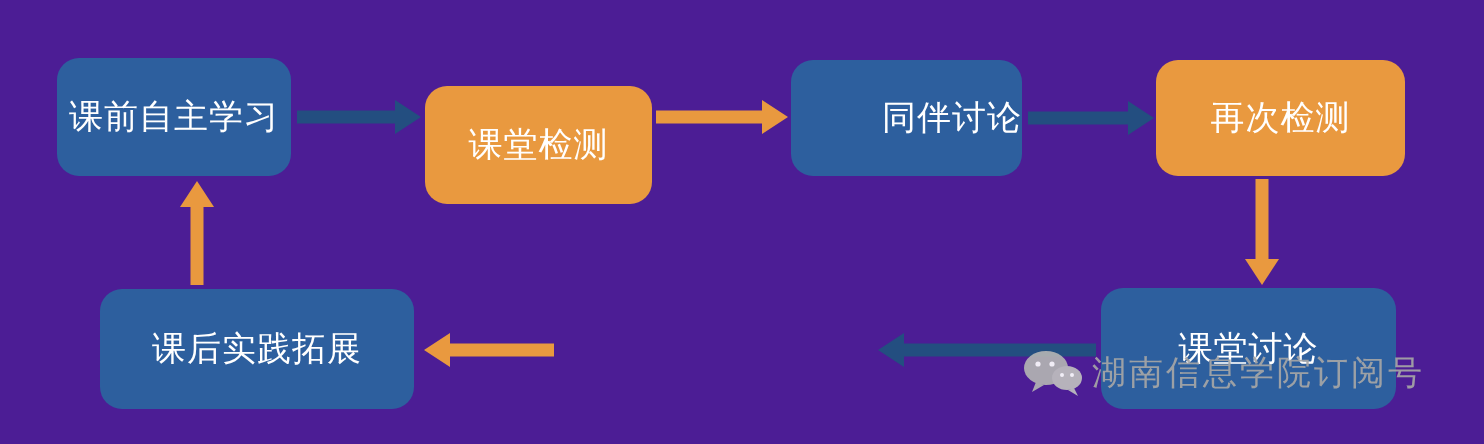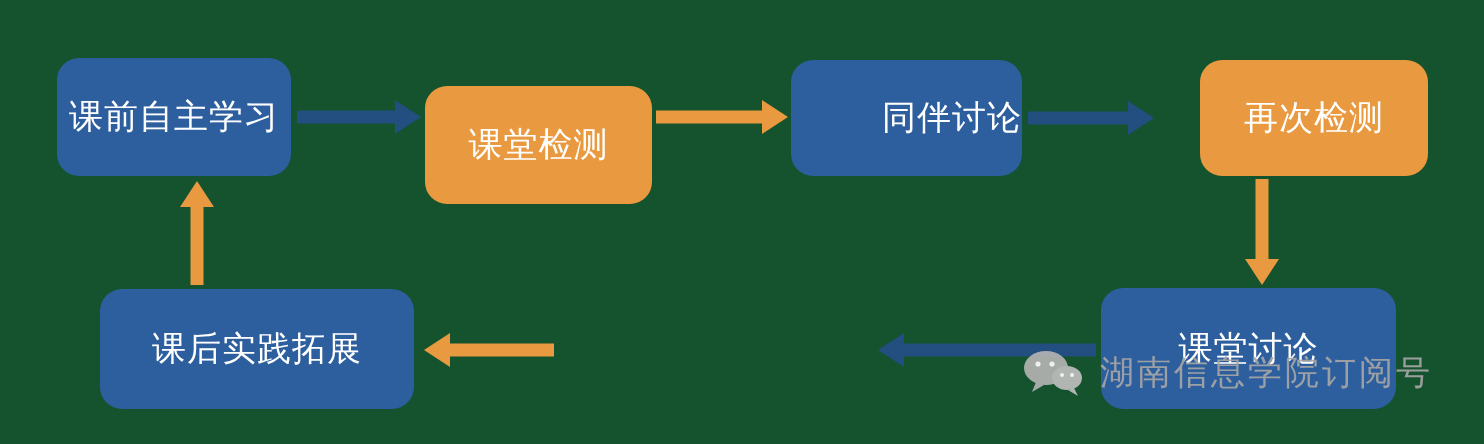--- a/index.html
+++ b/index.html
@@ -5,21 +5,21 @@
   html, body {
     margin: 0;
     padding: 0;
     background: #ffffff;
     font-family: "Liberation Sans", "DejaVu Sans", sans-serif;
   }
   .canvas {
     position: relative;
     width: 1484px;
     height: 444px;
-    background: #14532d;
+    background: #4c1d95;
     overflow: hidden;
     font-family: Liberation Serif, serif;
   }
   .node {
     position: absolute;
     border-radius: 22px;
     display: flex;
     align-items: center;
     justify-content: center;
     color: #ffffff;
@@ -70,42 +70,41 @@
     gap: 8px;
     color: var(--watermark-gray, #a6a6a6);
     z-index: 10;
     opacity: 0.92;
   }
   .watermark-text {
     font-size: 34px;
     letter-spacing: 3px;
     white-space: nowrap;
     color: var(--watermark-gray, #a6a6a6);
-    margin-left: 8px;
   }
   .watermark-icon svg { display: block; }
 </style>
 </head>
 <body>
 
 <div class="canvas">
 
   <div class="node blue" style="left:57px; top:58px; width:234px; height:118px;">
     <span>课前自主学习</span>
   </div>
 
   <div class="node orange" style="left:425px; top:66px; width:227px; height:118px;margin-top:20px;">
     <span>课堂检测</span>
   </div>
 
   <div class="node blue" style="left:791px; top:60px; width:231px; height:116px;justify-content:flex-end;">
     <span>同伴讨论</span>
   </div>
 
-  <div class="node orange" style="left:1200px; top:60px; width:228px; height:116px;">
+  <div class="node orange" style="left:1156px; top:60px; width:249px; height:116px;">
     <span>再次检测</span>
   </div>
 
   <div class="node blue" style="left:1101px; top:288px; width:295px; height:121px;">
     <span>课堂讨论</span>
   </div>
 
 
   <div class="node blue" style="left:100px; top:289px; width:314px; height:120px;">
     <span>课后实践拓展</span>

